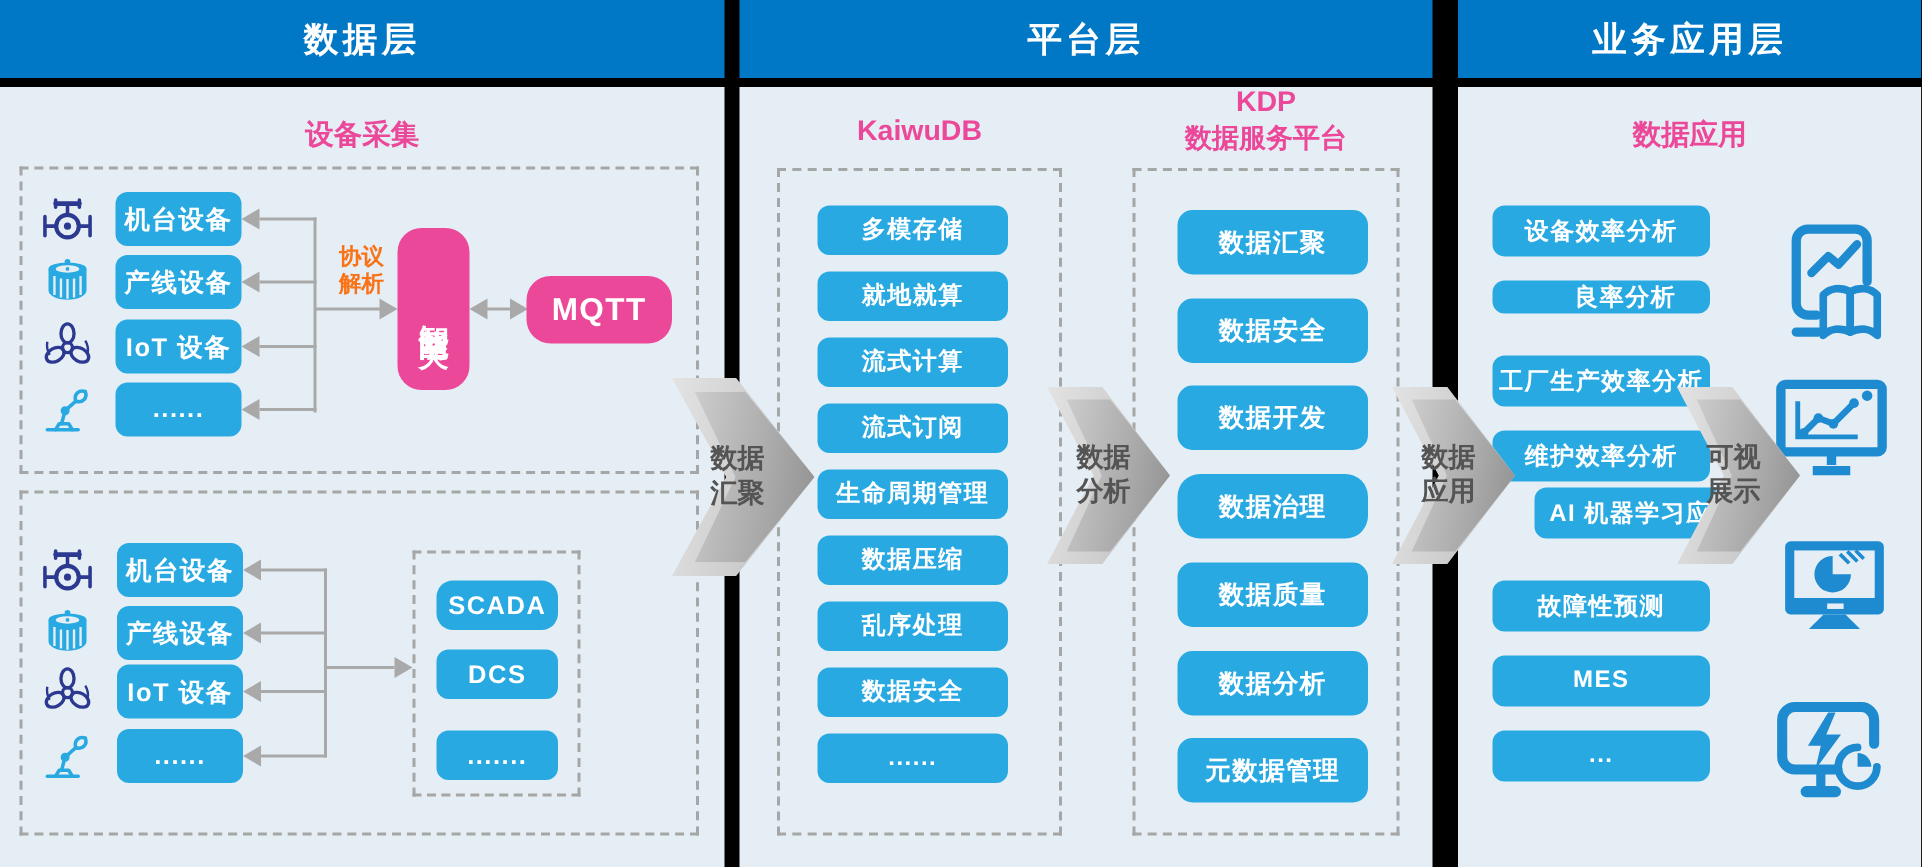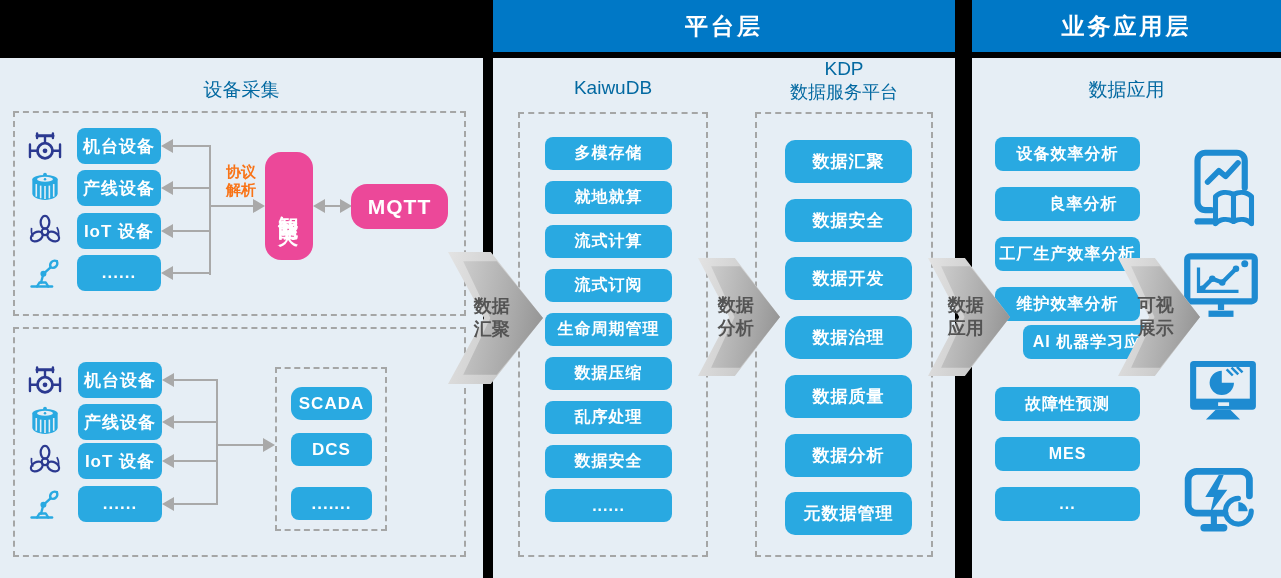--- a/index.html
+++ b/index.html
@@ -4,21 +4,21 @@
 <style>
   * { margin:0; padding:0; box-sizing:border-box; }
   html,body { background:#000; }
   body { font-family:"Liberation Sans","DejaVu Sans",sans-serif; }
   .stage { position:relative; width:1281px; height:578px; background:#000; overflow:hidden; }
 
   .panel-header { position:absolute; top:0; height:52px; background:#0078C6; color:#fff;
     display:flex; align-items:center; justify-content:center; font-size:23px; font-weight:bold; letter-spacing:3px; }
   .panel-body { position:absolute; top:58px; height:520px; background:#E6EEF5; }
 
-  .sec-title { position:absolute; color:#0369a1; font-weight:normal; font-size:19px; text-align:center; }
+  .sec-title { position:absolute; color:#ec4899; font-weight:bold; font-size:19px; text-align:center; }
 
   .dashed { position:absolute; border:2px dashed #A5A6A6; }
 
   .btn { position:absolute; background:#29A9E1; color:#fff; font-weight:bold; border-radius:8px;
     display:flex; align-items:center; justify-content:center; font-size:17px; letter-spacing:1px; }
   .btn.deep { background:#ec4899; border-radius:16px; }
   .btn.sm { font-size:16px; }
 
   .vline, .hline { position:absolute; background:#A9A9A9; }
   .ah { position:absolute; width:0; height:0; }
@@ -40,20 +40,23 @@
     clip-path:polygon(0 0,42% 0,100% 50%,42% 100%,0 100%,34% 50%); }
   .chev-label { position:absolute; left:8%; width:76%; top:50%; transform:translateY(-50%);
     display:flex; flex-direction:column; align-items:center; color:#545454; font-weight:bold;
     font-size:18px; line-height:1.3; z-index:2; }
 </style>
 </head>
 <body>
 
 <div class="stage">
 
+  <div class="panel-header" style="left:0;width:483px;">
+      <span>数据层</span>
+    </div>
   <div class="panel-header" style="left:493px;width:462px;">
       <span>平台层</span>
     </div>
   <div class="panel-header" style="left:972px;width:309px;">
       <span>业务应用层</span>
     </div>
 
   <div class="panel-body" style="left:0;width:483px;"></div>
   <div class="panel-body" style="left:493px;width:462px;"></div>
   <div class="panel-body" style="left:972px;width:309px;"></div>
@@ -233,21 +236,21 @@
   <div class="btn" style="left:785px;top:140px;width:127px;height:43px;border-radius:10px;">数据汇聚</div>
   <div class="btn" style="left:785px;top:199px;width:127px;height:43px;border-radius:10px;">数据安全</div>
   <div class="btn" style="left:785px;top:257px;width:127px;height:43px;border-radius:10px;">数据开发</div>
   <div class="btn" style="left:785px;top:316px;width:127px;height:43px;border-radius:15px;">数据治理</div>
   <div class="btn" style="left:785px;top:375px;width:127px;height:43px;border-radius:10px;">数据质量</div>
   <div class="btn" style="left:785px;top:434px;width:127px;height:43px;border-radius:10px;">数据分析</div>
   <div class="btn" style="left:785px;top:492px;width:127px;height:43px;border-radius:10px;">元数据管理</div>
 
   <div class="sec-title" style="left:972px;top:77px;width:309px;">数据应用</div>
   <div class="btn sm" style="left:995px;top:137px;width:145px;height:34px;">设备效率分析</div>
-  <div class="btn sm" style="left:995px;top:187px;width:145px;height:34px;padding-left:32px;">良率分析</div>
+  <div class="btn sm" style="left:995px;top:187px;width:145px;height:22px;padding-left:32px;">良率分析</div>
   <div class="btn sm" style="left:995px;top:237px;width:145px;height:34px;">工厂生产效率分析</div>
   <div class="btn sm" style="left:995px;top:287px;width:145px;height:34px;">维护效率分析</div>
   <div class="btn sm" style="left:995px;top:325px;width:145px;height:34px;margin-left:28px;">AI 机器学习应用</div>
   <div class="btn sm" style="left:995px;top:387px;width:145px;height:34px;">故障性预测</div>
   <div class="btn sm" style="left:995px;top:437px;width:145px;height:34px;">MES</div>
   <div class="btn sm" style="left:995px;top:487px;width:145px;height:34px;">...</div>
 
   <div class="icon" style="left:1184px;top:140px;width:72px;height:102px;">
     <svg width="72" height="102" viewBox="0 0 64 90" fill="none" stroke="#1E8BD1" stroke-linecap="round" stroke-linejoin="round">
       <path d="M54 42 V18 a7 7 0 0 0 -7 -7 H19 a7 7 0 0 0 -7 7 V55 a7 7 0 0 0 7 7 h5" stroke-width="5.5"></path>

